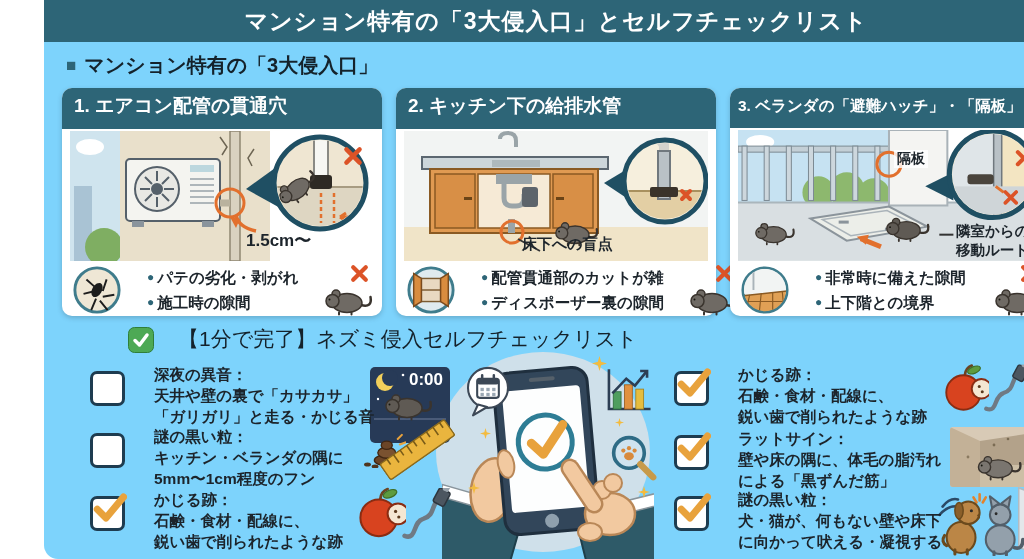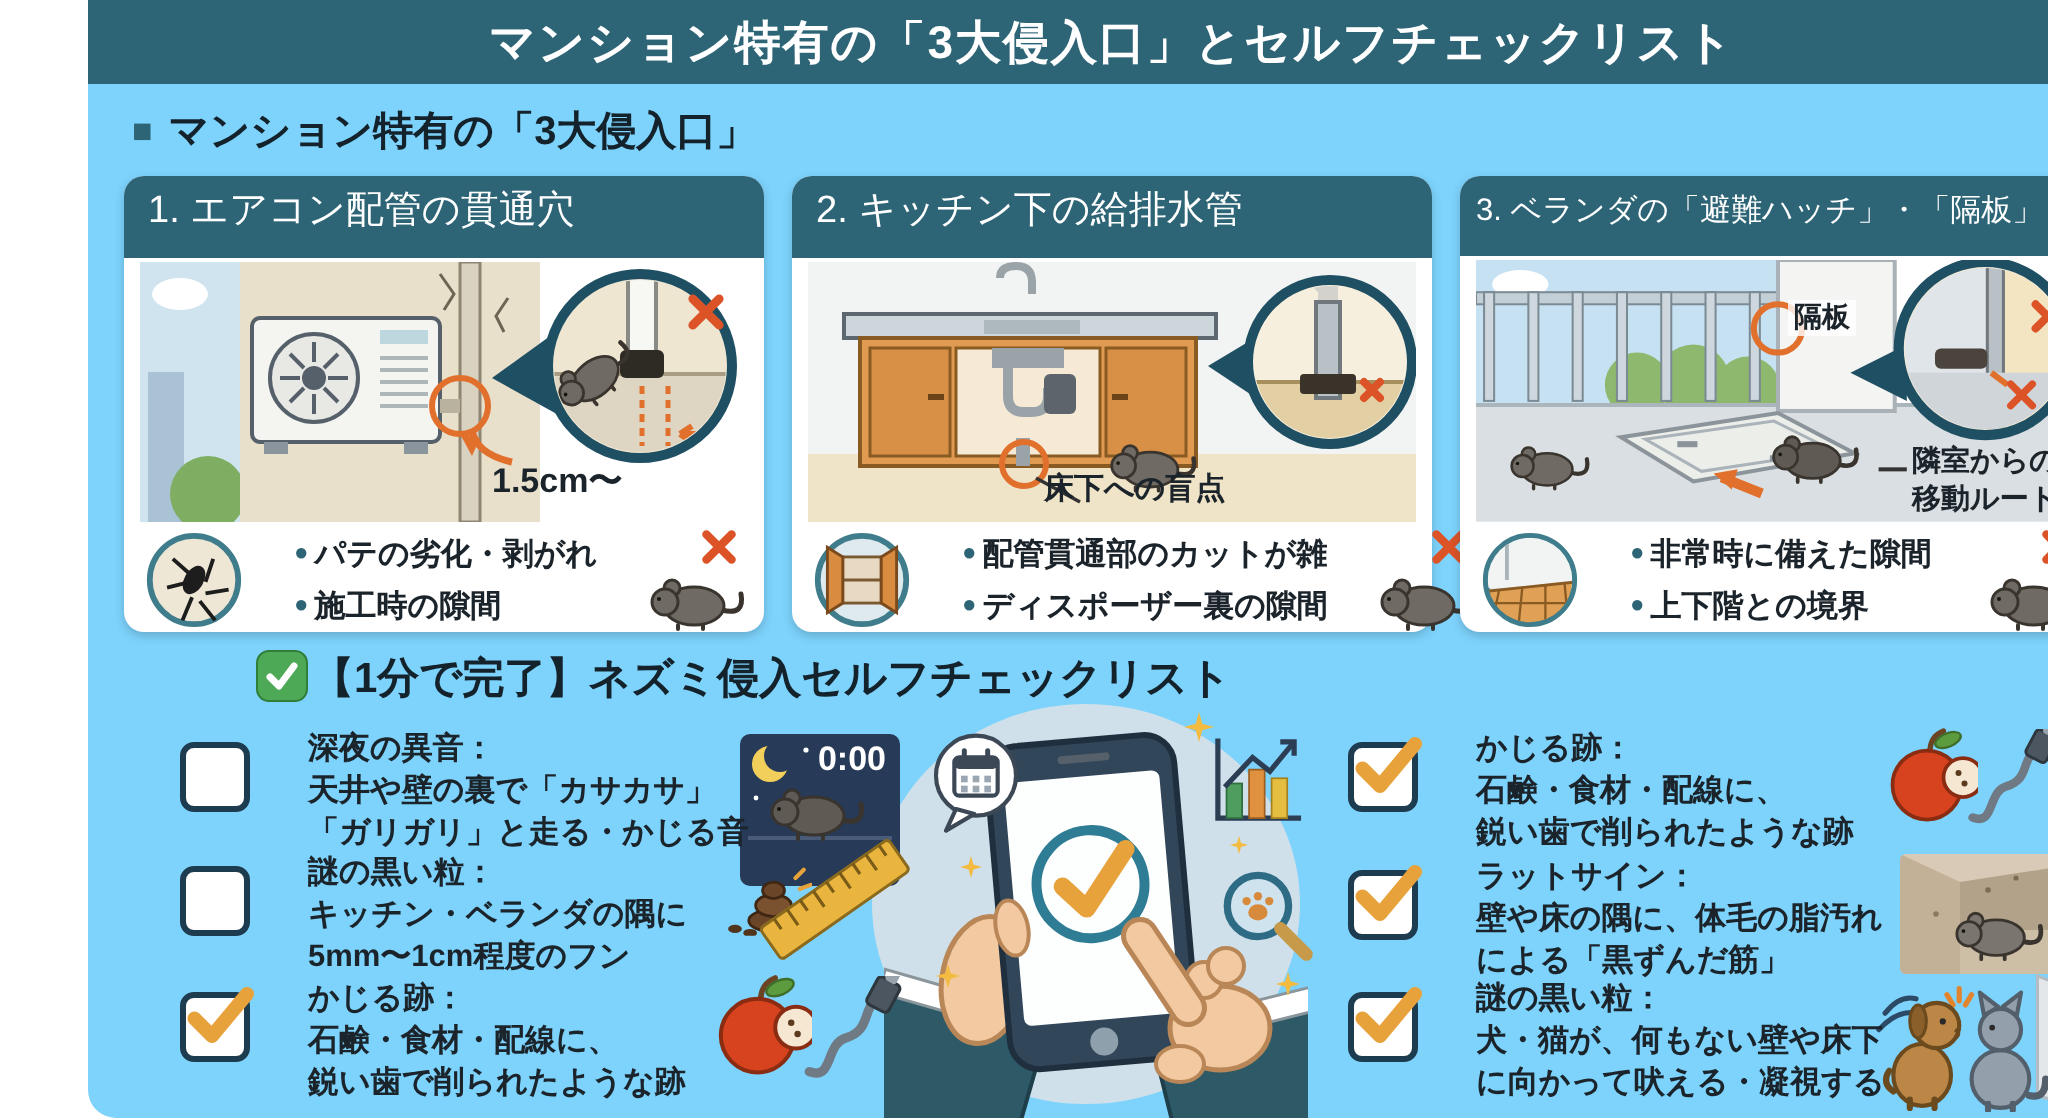--- a/index.html
+++ b/index.html
@@ -8,36 +8,36 @@
   
   .banner{position:absolute;top:0;left:0;right:0;height:42px;background:#2d6577;color:#fff;
           display:flex;align-items:center;justify-content:center;font-size:23px;font-weight:bold;letter-spacing:1px;}
   
   .sec-head{position:absolute;top:52px;left:22px;display:flex;align-items:center;gap:8px;
             font-size:20px;font-weight:bold;color:#14222b;}
   .sec-head .sq{color:#2d6577;font-size:17px;line-height:1;}
   
   .card{position:absolute;top:88px;width:320px;height:228px;background:#fff;border-radius:10px;
         box-shadow:0 2px 5px rgba(40,60,70,.25);display:flex;flex-direction:column;}
-  .card-h{height:52px;background:#2d6577;border-radius:10px 10px 0 0;color:#fff;font-weight:normal;
+  .card-h{height:52px;background:#2d6577;border-radius:10px 10px 0 0;color:#fff;font-weight:bold;
           font-size:19px;line-height:36px;padding-left:12px;white-space:nowrap;overflow:hidden;}
   .card-h.small{font-size:15.5px;padding-left:8px;}
   .illus{position:relative;height:132px;margin:2px 8px 0;}
   .illus svg.main{width:100%;height:100%;display:block;}
   .lbl{position:absolute;font-weight:bold;color:#1c242b;white-space:nowrap;}
   .brow{display:flex;align-items:center;padding:2px 8px 0 10px;gap:25px;height:54px;}
   .bicon{width:50px;height:50px;flex:0 0 auto;}
   .btxt{flex:1;font-weight:bold;font-size:15.5px;line-height:24px;white-space:nowrap;}
   .btxt .dot{color:#2d6577;font-size:12px;margin-right:3px;vertical-align:2px;}
   .bright{display:flex;flex-direction:column;align-items:flex-end;}
   .bright .x{width:21px;height:21px;margin-right:4px;}
   .bright .m{width:50px;height:32px;}
   
-  .chk-head{position:absolute;top:325px;left:84px;display:flex;align-items:flex-start;gap:2px;
-            font-size:21px;font-weight:bold;color:#14222b;}
+  .chk-head{position:absolute;top:325px;left:84px;display:flex;align-items:flex-end;gap:24px;
+            font-size:21px;font-weight:normal;color:#14222b;}
   .chk-head svg{width:26px;height:26px;}
   .chk-item{position:absolute;display:flex;gap:29px;align-items:flex-start;}
   .cb{width:29px;height:29px;border:3.5px solid #1e3c50;border-radius:7px;background:#fff;
       position:relative;margin-top:7px;flex:0 0 auto;}
   .cb svg{display:none;position:absolute;left:-1px;top:-9px;width:35px;height:35px;}
   .cb.checked svg{display:block;}
   .chk-text{font-weight:bold;font-size:15.5px;line-height:21px;white-space:nowrap;}
   
   .abs{position:absolute;}
   .nightbox{background:#273a57;border-radius:5px;overflow:hidden;}

